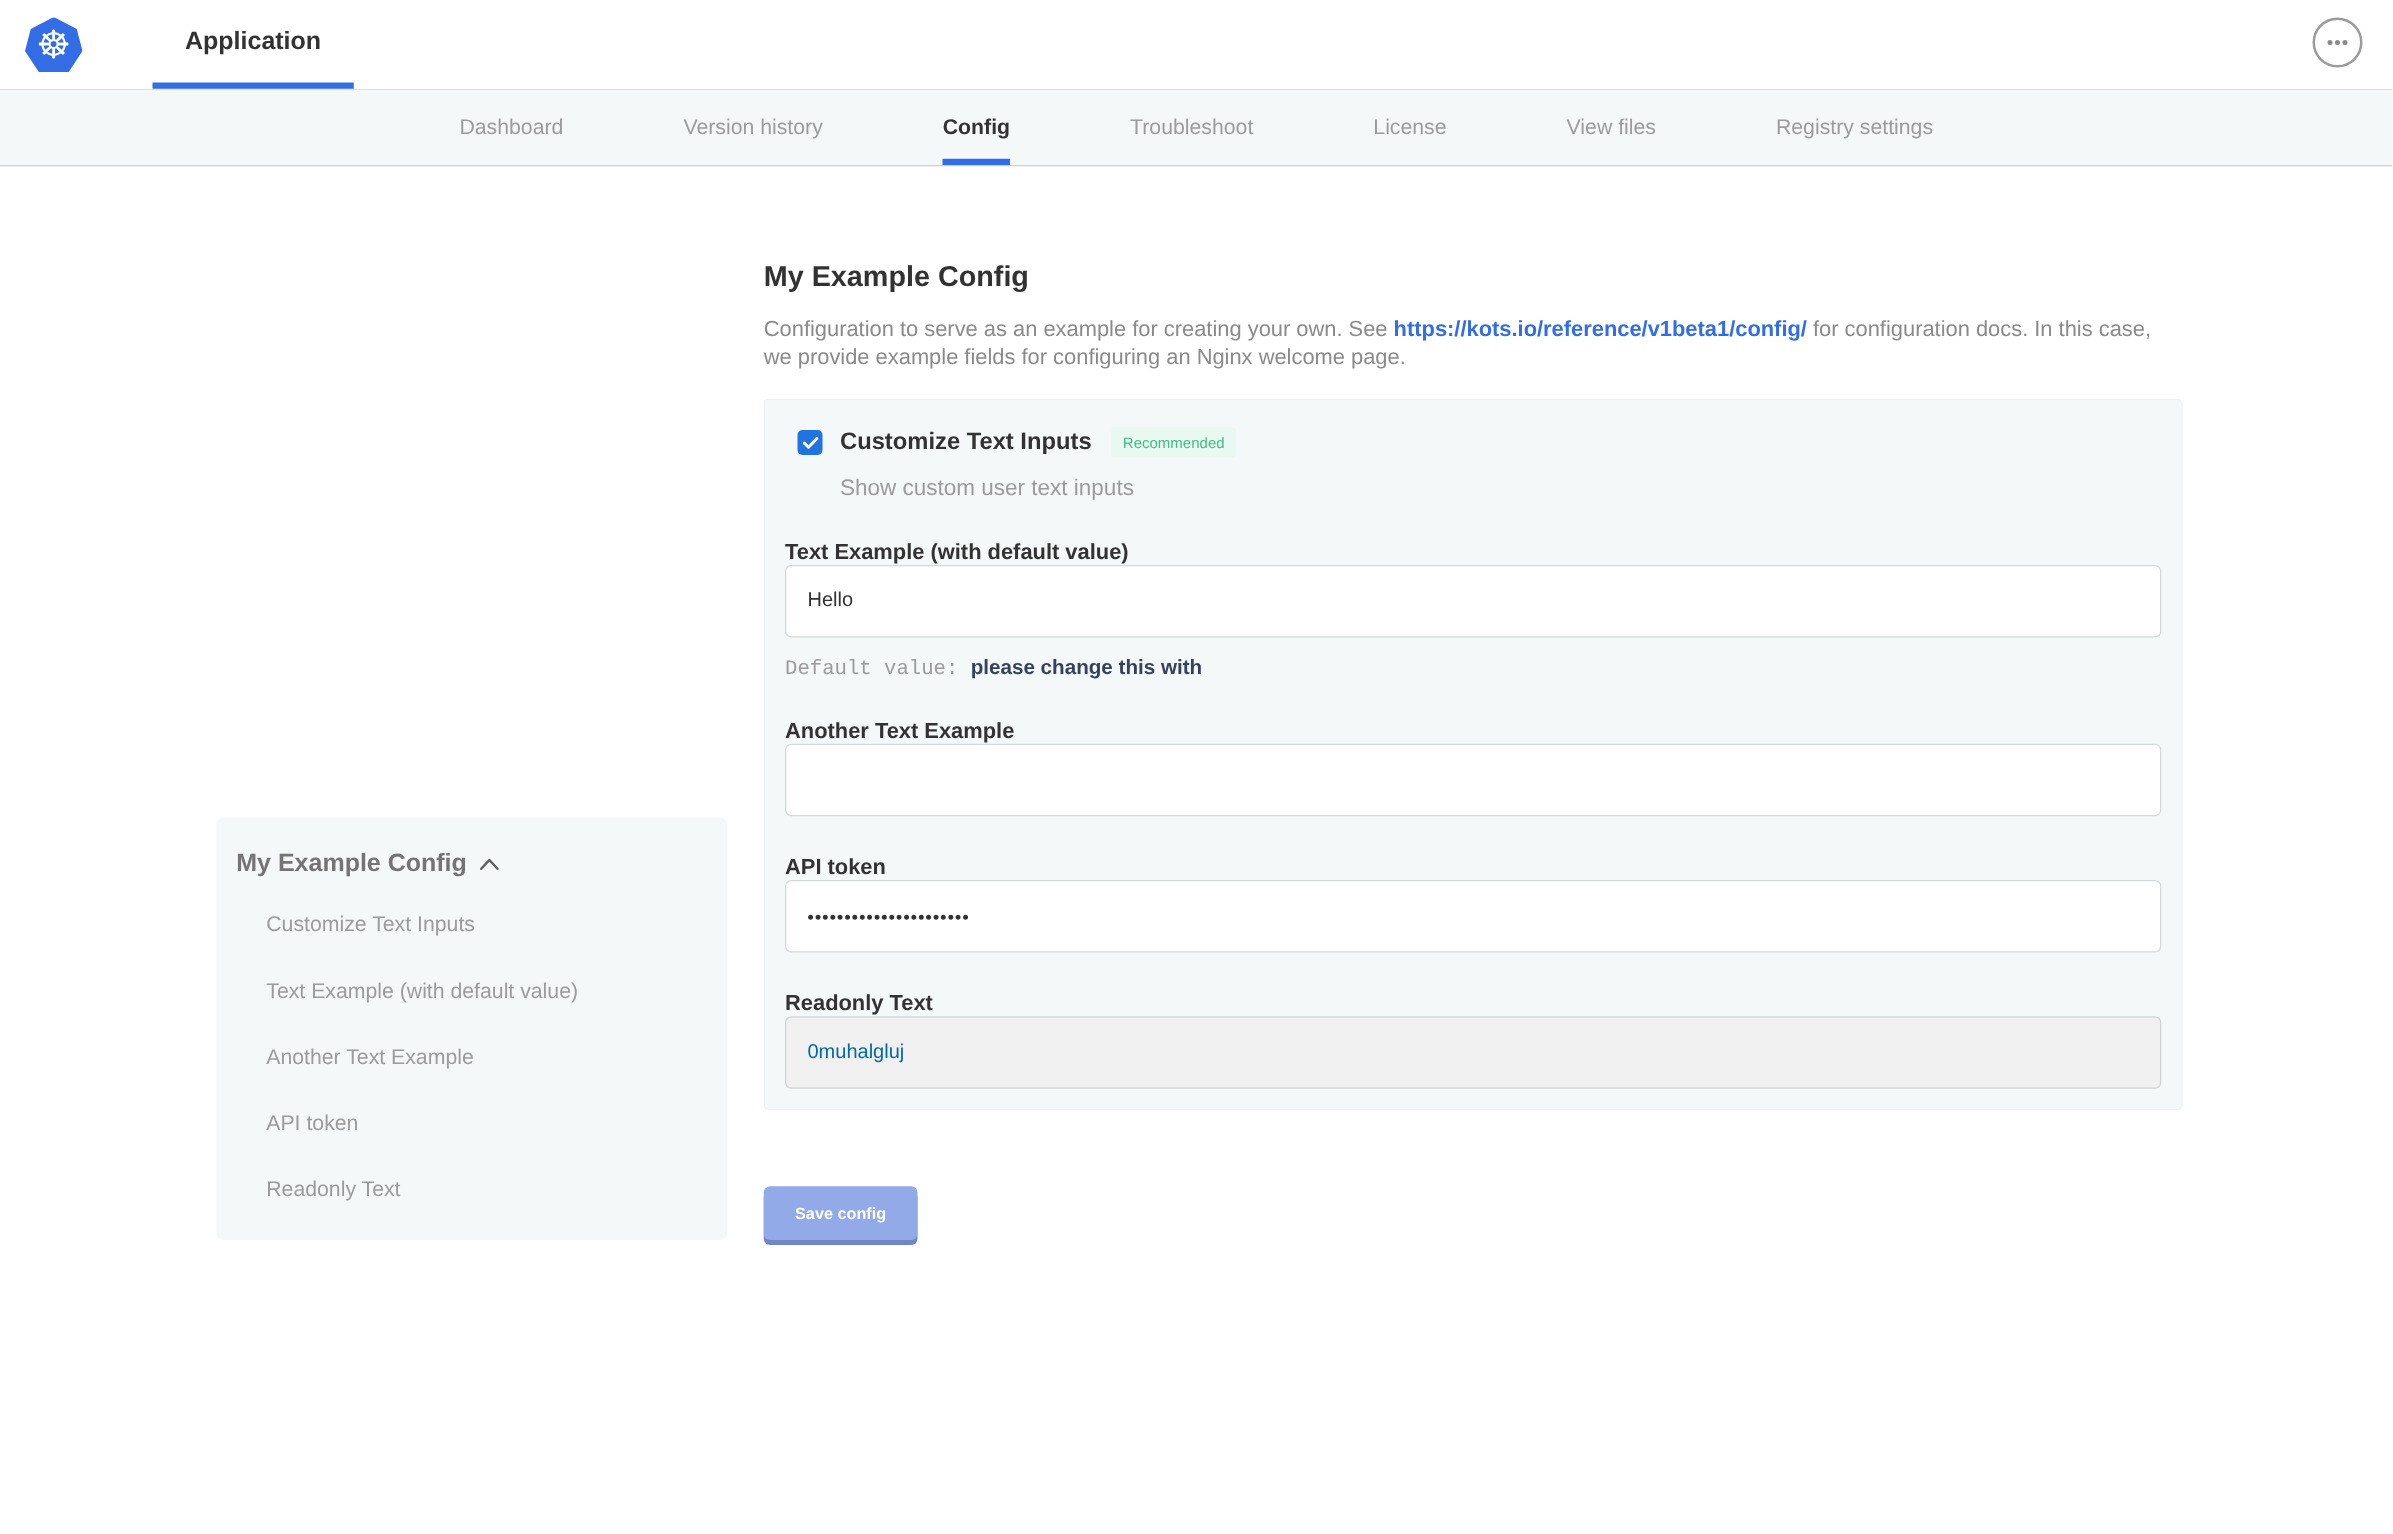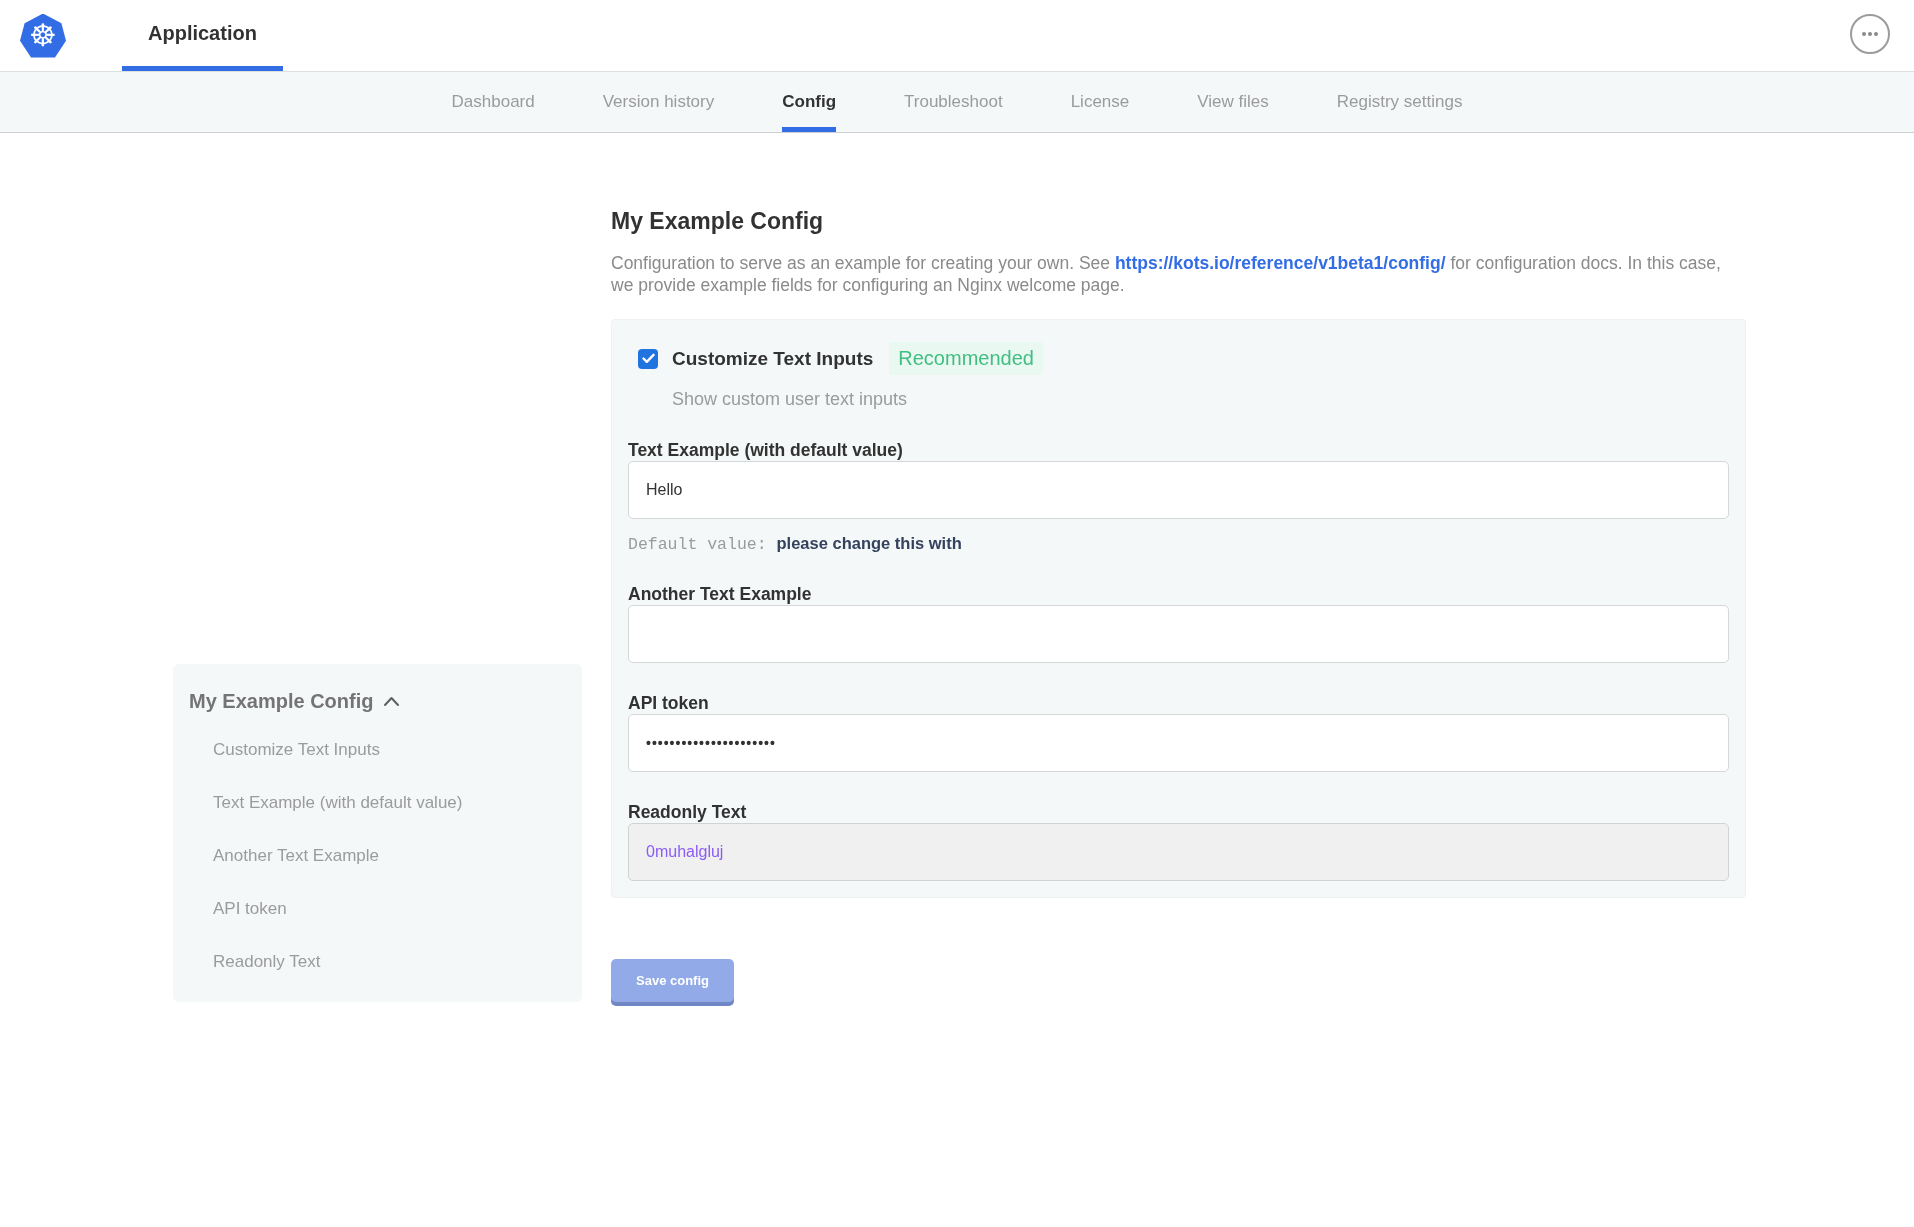--- a/index.html
+++ b/index.html
@@ -32,21 +32,21 @@
     width:40px; height:40px; border-radius:50%;
     background:#fff; border:2px solid #9b9b9b;
     display:flex; align-items:center; justify-content:center; cursor:pointer;
   }
   .menu-btn svg { display:block; }
 
   
   .subnav {
     height:62px; background:#f5f8f9;
     border-top:1px solid #dcdfe0; border-bottom:1px solid #ccd0d1;
-    display:flex; justify-content:center; gap:68px;text-align:center;
+    display:flex; justify-content:center; gap:96px;text-align:center;
   }
   .subnav .tab {
     display:flex; align-items:center; height:100%;
     font-size:17px; color:#9b9b9b; cursor:pointer; white-space:nowrap;
   }
   .subnav .tab.active {
     color:#323232; font-weight:700;
     border-bottom:5px solid #326de6; padding-top:5px;
   }
 
@@ -80,34 +80,34 @@
   }
 
   .checkbox-row { display:flex; align-items:center; gap:14px; padding-left:10px; }
   .checkbox {
     width:20px; height:20px; border-radius:4px; background:#2173e0;
     display:flex; align-items:center; justify-content:center; cursor:pointer; flex-shrink:0;
   }
   .checkbox-label { font-size:19px; font-weight:700; color:#323232; cursor:pointer; }
   .badge {
     margin-left:2px; background:#e9f8f1; color:#41be82;
-    font-size:20px; padding:5px 9px; border-radius:3px;
+    font-size:12px; padding:5px 9px; border-radius:3px;
   }
   .checkbox-help { margin:14px 0 0 44px; font-size:18px; color:#9b9b9b; }
 
   .field-label { font-size:17.5px; font-weight:700; color:#323232; margin-top:30px; }
   .text-input {
     width:100%; height:58px;
     border:1px solid #d4d8d9; border-radius:5px; background:#fff;
     padding:0 17px; font-size:16px; color:#323232;
     font-family:"Liberation Sans", sans-serif; outline:none; display:block;
   }
   .text-input.masked { font-size:14px; letter-spacing:1px; font-weight:700; }
   .text-input.readonly {
-    background:#f0f0f0; border-color:#d0d3d4; color:#8b5cf6; cursor:default;
+    background:#f0f0f0; border-color:#d0d3d4; color:#0369a1; cursor:default;
   }
   .default-hint { margin-top:15px; font-size:16.5px; }
   .default-hint .prefix { color:#9b9b9b;font-family:Liberation Mono, monospace; }
   .default-hint .value { color:#34425e; font-weight:700; }
 
   .save-btn {
     margin-top:61px; height:43px; padding:0 25px;
     background:#93aae9; color:#fff; font-size:13px; font-weight:700;
     font-family:"Liberation Sans", sans-serif;
     border:none; border-radius:5px; box-shadow:0 4px 0 #7186c4; cursor:pointer;

